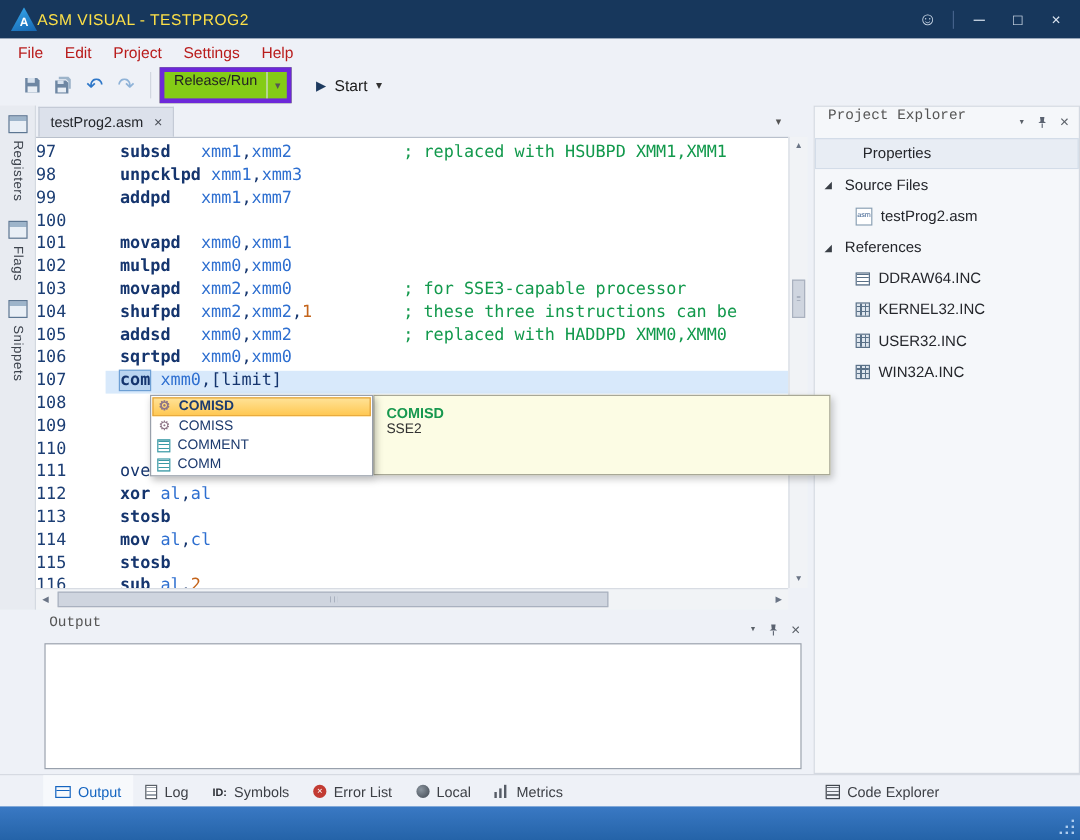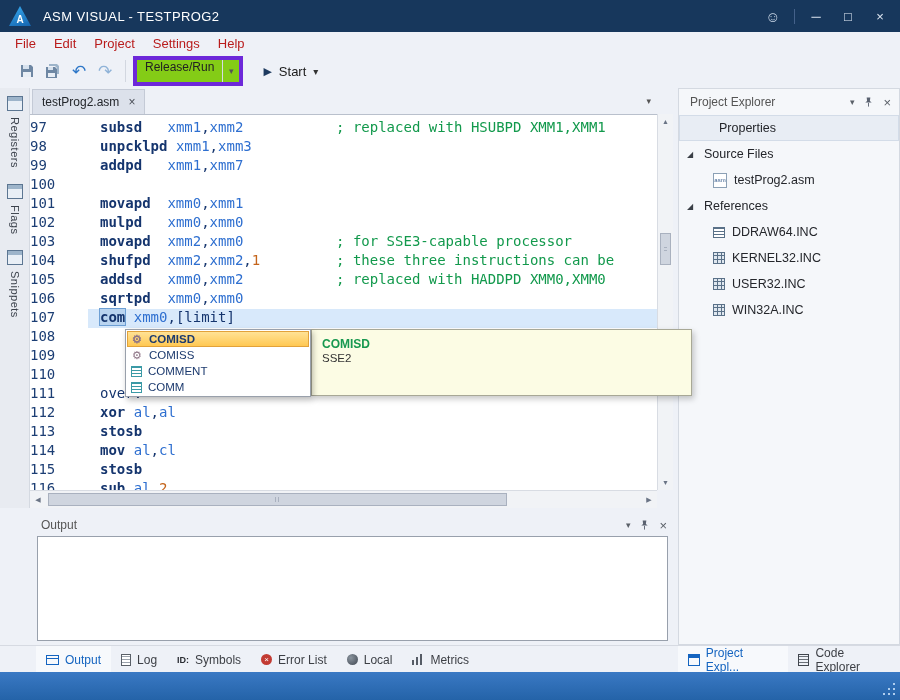--- a/index.html
+++ b/index.html
@@ -6,21 +6,21 @@
   #app{position:relative;width:900px;height:700px;overflow:hidden;background:#eef1f7;
        font-family:"Liberation Sans",sans-serif;color:#1b1b1b;}
 
   
   .titlebar{position:absolute;top:0;left:0;right:0;height:32px;background:#17375c;
             display:flex;align-items:center;}
   .logo{width:22px;height:20px;margin-left:9px;clip-path:polygon(50% 0,100% 100%,0 100%);
         background:linear-gradient(160deg,#38abf0,#1565af);display:flex;align-items:flex-end;
         justify-content:center;}
   .logo span{font-size:10px;font-weight:bold;color:#fff;line-height:12px;}
-  .title-text{margin-left:12px;font-size:13px;letter-spacing:.4px;color:#ffffff;}
+  .title-text{font-size:13px;letter-spacing:.4px;color:#fde047;}
   .win-controls{margin-left:auto;display:flex;align-items:center;margin-right:4px;}
   .wc{width:32px;text-align:center;font-size:13px;color:#dfe8f3;}
   .wc.smiley{font-size:15px;color:#c9d6e6;}
   .wc-sep{width:1px;height:15px;background:#44618a;margin:0 5px;}
 
   
   .menubar{position:absolute;top:32px;left:0;right:0;height:22px;display:flex;align-items:center;
            padding-left:6px;}
   .menu-item{padding:2px 9px;font-size:13px;color:#b91c1c;}
   .toolbar{position:absolute;top:54px;left:0;right:0;height:34px;display:flex;align-items:center;
@@ -106,21 +106,21 @@
   .tooltip{position:absolute;left:311px;top:329px;width:381px;height:67px;background:#fcfce4;
            border:1px solid #a8a896;box-shadow:2px 3px 6px rgba(0,0,0,.22);z-index:19;
            padding:7px 10px;box-sizing:border-box;}
   .tt-title{font-size:12px;font-weight:bold;color:#17984f;}
   .tt-desc,.tt-tech{margin-top:4px;font-size:11.5px;color:#333;line-height:13px;}
   .tt-tech{margin-top:1px;}
 
   
   .rpanel{position:absolute;left:678px;top:88px;width:222px;height:557px;background:#f5f7fa;
           border:1px solid #d4d9e1;box-sizing:border-box;}
-  .panel-hdr{height:26px;display:flex;align-items:center;padding:0 8px 0 11px;font-size:12px;color:#555;}
+  .panel-hdr{height:26px;display:flex;padding:0 8px 0 11px;font-size:12px;color:#555;font-family:Liberation Mono, monospace;}
   .hdr-icons{margin-left:auto;display:flex;align-items:center;gap:9px;color:#5a6068;}
   .hdr-chev{font-size:9px;}
   .hdr-close{font-size:13px;}
   .tree-row{height:26px;display:flex;align-items:center;font-size:12.5px;color:#24262b;gap:7px;}
   .lvl0{padding-left:8px;}.lvl1{padding-left:34px;}.lvl2{padding-left:40px;}
   .tree-row.hl{background:#e8edf4;box-shadow:inset 0 0 0 1px #d3dce8;}
   .tri{font-size:8px;color:#3a3f46;width:10px;}
   .ticon-asm{width:14px;height:15px;background:#fff;border:1px solid #8ba0b5;font-size:6px;
              color:#3a5f8f;display:flex;align-items:center;justify-content:center;box-sizing:border-box;}
   .ticon-lines{width:12px;height:11px;border:1px solid #5a7188;box-sizing:border-box;
@@ -414,24 +414,20 @@
         <div class="btab">
           <span class="bicon-local"></span>
           <span class="btab-label">Local</span>
         </div>
         <div class="btab">
           <span class="bicon-metrics"></span>
           <span class="btab-label">Metrics</span>
         </div>
       </div>
     <div class="btabs-right">
-        <div class="btab sel">
-          <span class="bicon-project"></span>
-          <span class="btab-label">Project Expl...</span>
-        </div>
         <div class="btab">
           <span class="bicon-code"></span>
           <span class="btab-label">Code Explorer</span>
         </div>
       </div>
   </div>
 
   <div class="statusbar">
     <span class="grip"></span>
   </div>

